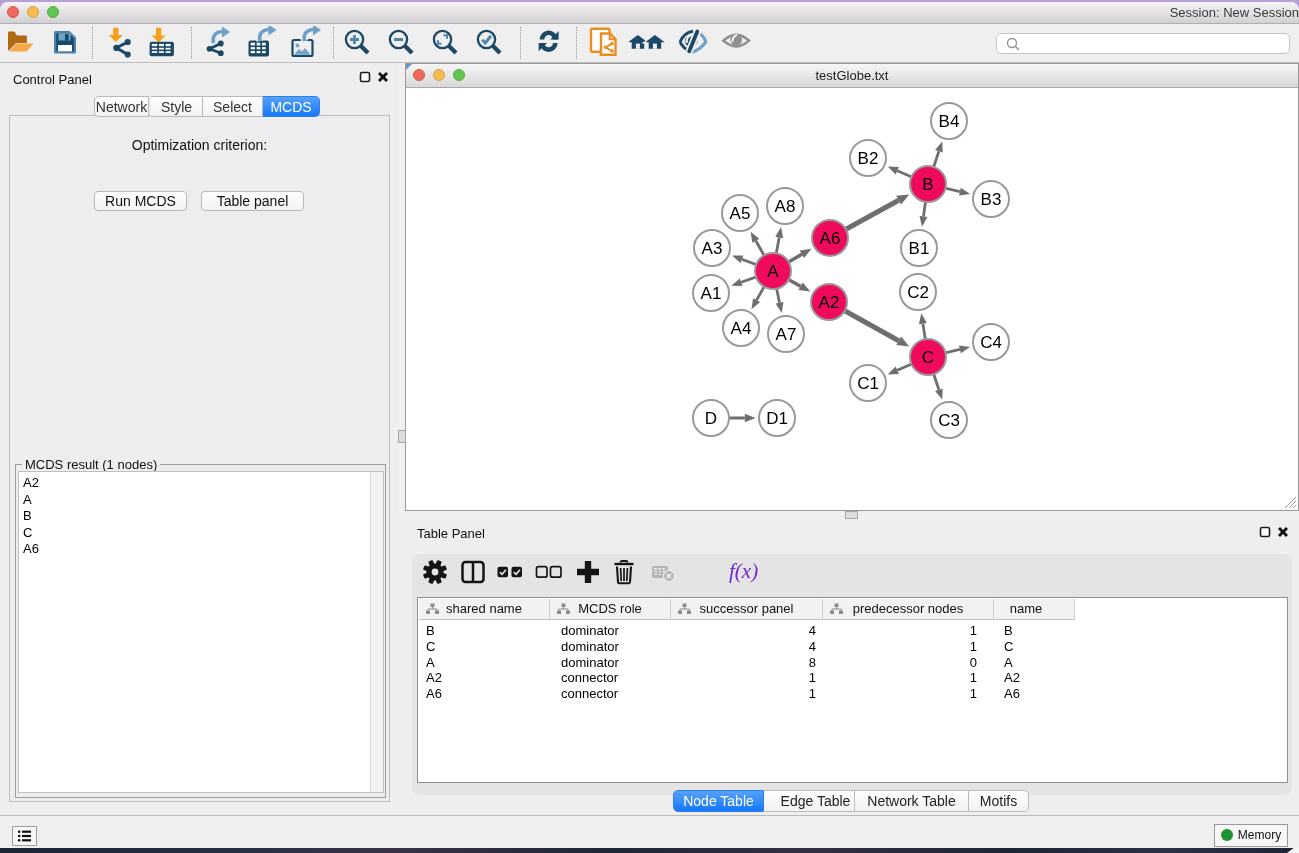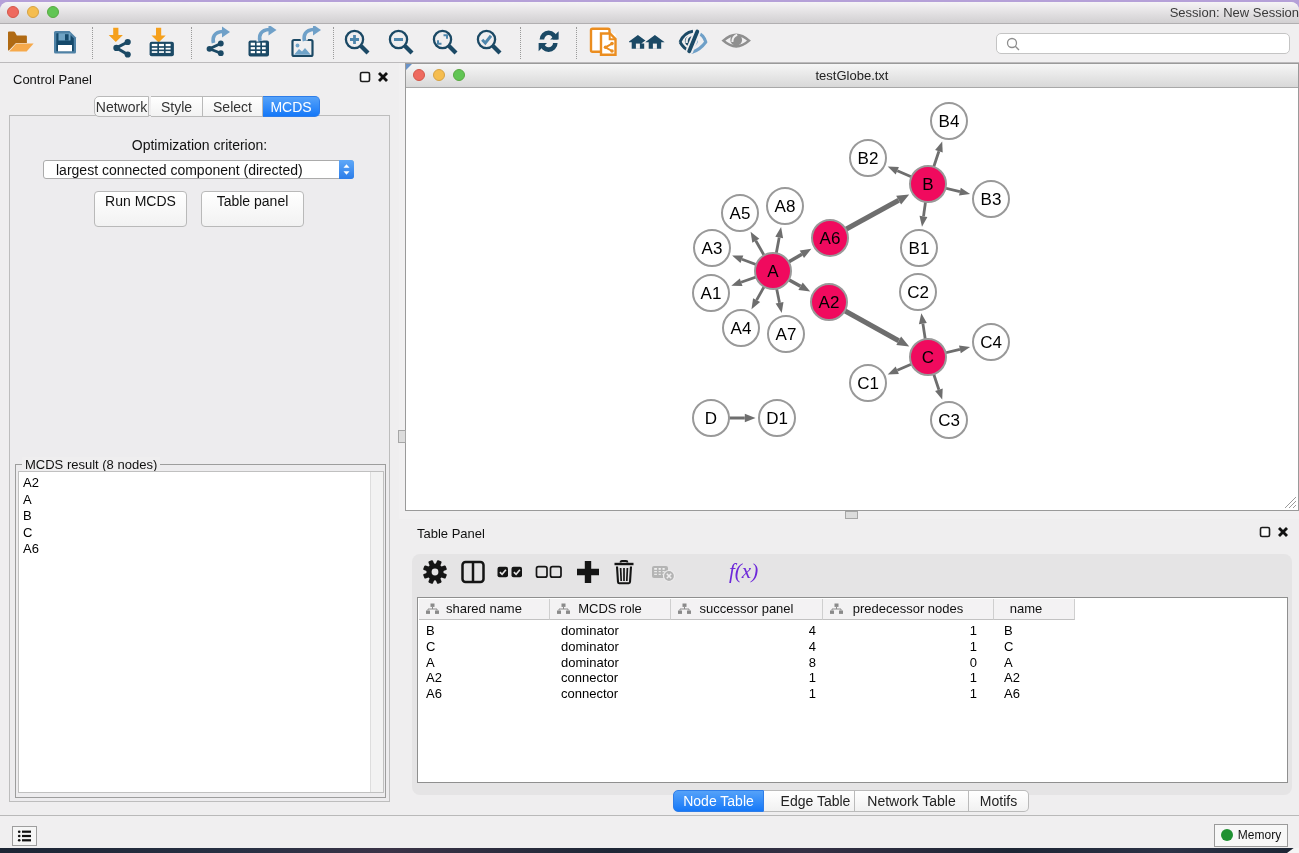--- a/index.html
+++ b/index.html
@@ -31,21 +31,21 @@
 #cptabs { position:absolute; left:78px; top:33px; height:21px; }
 .tab { position:absolute; top:0; height:21px; background:linear-gradient(#fff,#f2f2f2); border:1px solid #b9b9b9; color:#333;
   font-size:14px; text-align:center; line-height:20px; }
 .tab.sel { background:linear-gradient(#55a2f9,#1578f8); color:#fff; border-color:#2e7de8; }
 #cpbody { position:absolute; left:9px; top:52px; width:381px; height:687px; border:1px solid #bdbdbd; background:#edecee; }
 #optlabel { position:absolute; left:0; top:74px; width:399px; text-align:center; font-size:14px; color:#111; }
 #combo { position:absolute; left:43px; top:97px; width:311px; height:19px; background:#fff; border:1px solid #ababab; border-radius:3px; }
 #combo .ctext { position:absolute; left:12px; top:0; font-size:14px; line-height:18px; color:#111; }
 #combo .stepper { position:absolute; right:-1px; top:-1px; width:15px; height:19px; border-radius:0 3px 3px 0;
   background:linear-gradient(#5fa8f8,#2c7de9); }
-.btn { position:absolute; height:36px; background:linear-gradient(#ffffff,#f2f2f2); border:1px solid #b9b9b9; border-radius:4px;
+.btn { position:absolute; height:20px; background:linear-gradient(#ffffff,#f2f2f2); border:1px solid #b9b9b9; border-radius:4px;
   font-size:14px; color:#111; text-align:center; line-height:18px; }
 #mcdsbox { position:absolute; left:15px; top:401px; width:371px; height:334px; border:1px solid #9d9d9d; }
 #mcdsbox .legend { position:absolute; left:6px; top:-8px; background:#efeeef; padding:0 3px; font-size:13px; color:#111; }
 #mcdslist { position:absolute; left:2px; top:6px; width:366px; height:322px; background:#fff; border:1px solid #c0c0c0; }
 #mcdslist .sb { position:absolute; right:0px; top:0px; width:13px; height:100%; background:#f2f2f2; border-left:1px solid #ddd; }
 #mcdslist .it { position:absolute; left:4px; font-size:13px; color:#000; }
 
 #statusbar { position:absolute; left:0; top:813px; width:1299px; height:33px; background:#f0eff0; border-top:1px solid #b9b9b9; }
 #memorybtn { position:absolute; left:1214px; top:8px; width:74px; height:23px; background:#f7f7f7; border:1px solid #9a9a9a;
   font-size:12px; color:#111; text-align:center; line-height:20px; }
@@ -247,31 +247,24 @@
         </g>
       </svg>
     <div id="cpbody"></div>
     <div id="cptabs">
       <div class="tab" style="left:16px; width:55px; border-radius:5px 0 0 5px;">Network</div>
       <div class="tab" style="left:73px; width:52px; border-left:none;">Style</div>
       <div class="tab" style="left:125px; width:60px; border-left:none;">Select</div>
       <div class="tab sel" style="left:185px; width:57px; border-left:none; border-radius:0 5px 5px 0;">MCDS</div>
     </div>
     <div id="optlabel">Optimization criterion:</div>
-    <div id="combo">
-      <div class="ctext">largest connected component (directed)</div>
-      <div class="stepper"><svg width="15" height="19" viewBox="0 0 15 19">
-            <path d="M4.5 7.8 L7.5 4.2 L10.5 7.8 Z" fill="#fff"></path>
-            <path d="M4.5 11.2 L7.5 14.8 L10.5 11.2 Z" fill="#fff"></path>
-          </svg></div>
-    </div>
     <div class="btn" style="left:94px; top:128px; width:93px;">Run MCDS</div>
     <div class="btn" style="left:201px; top:128px; width:103px;">Table panel</div>
     <div id="mcdsbox">
-      <div class="legend">MCDS result (8 nodes)</div>
+      <div class="legend">MCDS result (1 nodes)</div>
       <div id="mcdslist">
         <div class="sb"></div>
         <div class="it" style="top:3px;">A2</div>
         <div class="it" style="top:19.5px;">A</div>
         <div class="it" style="top:36px;">B</div>
         <div class="it" style="top:52.5px;">C</div>
         <div class="it" style="top:69px;">A6</div>
       </div>
     </div>
   </div>

